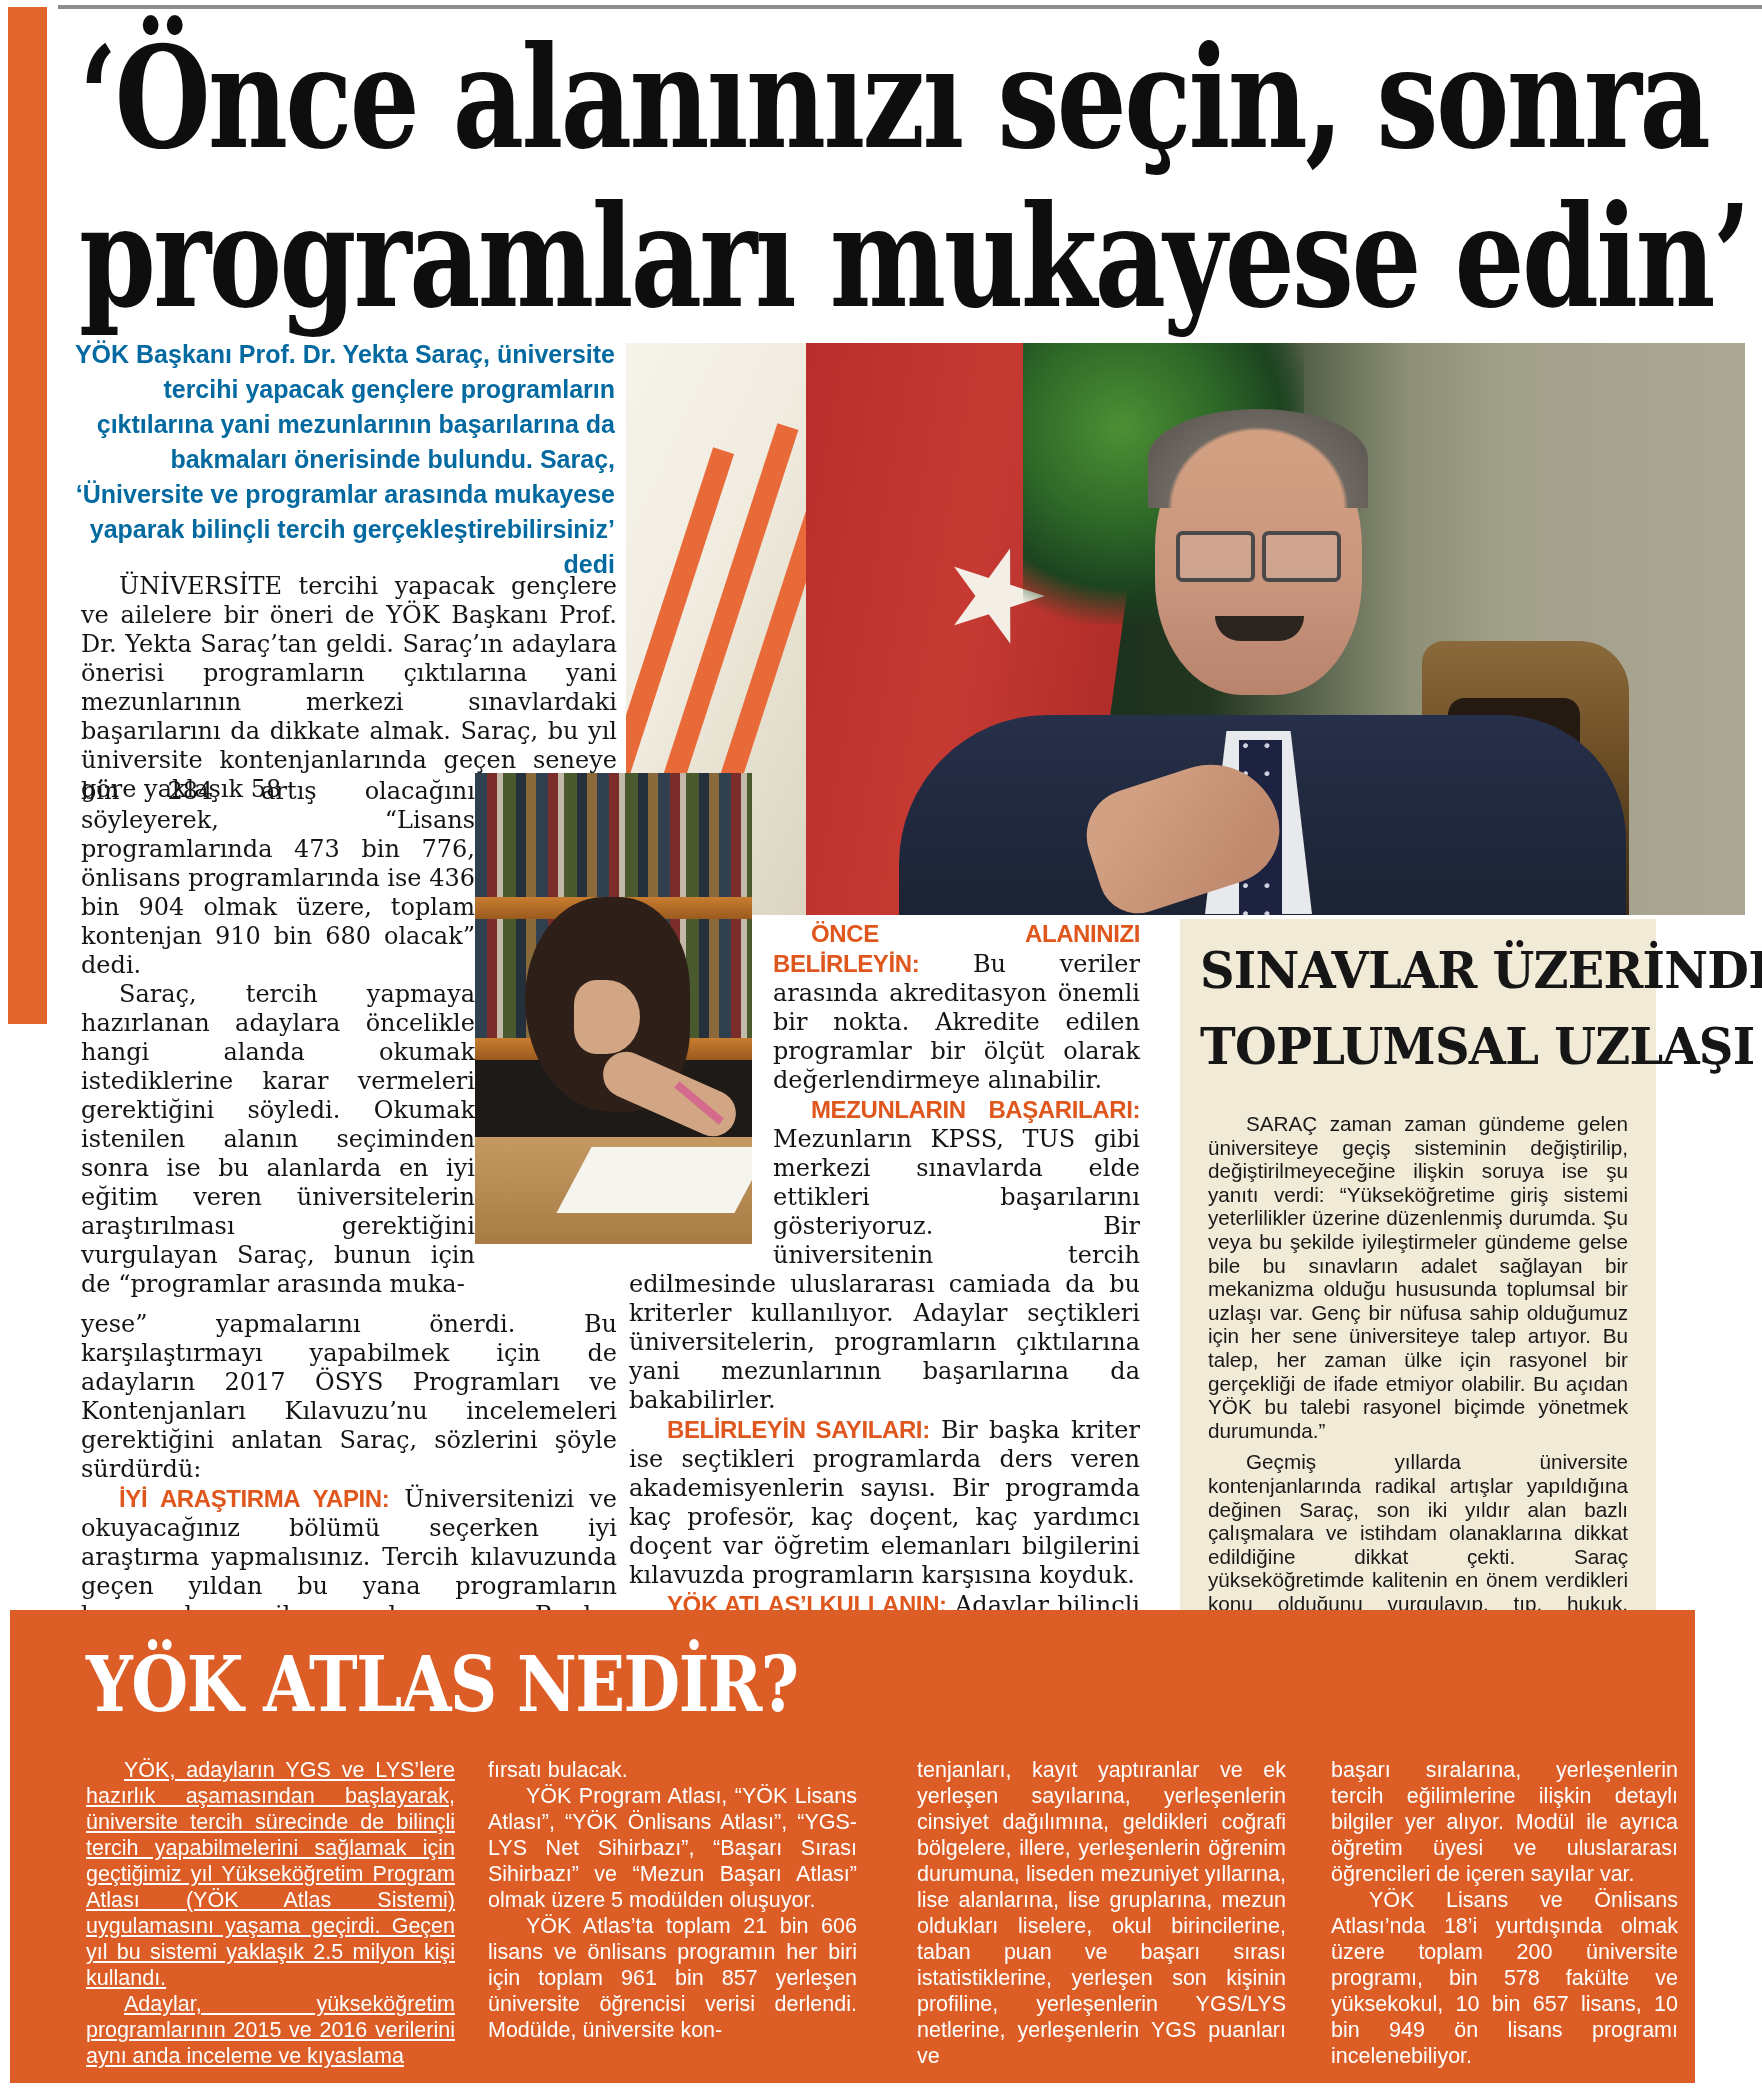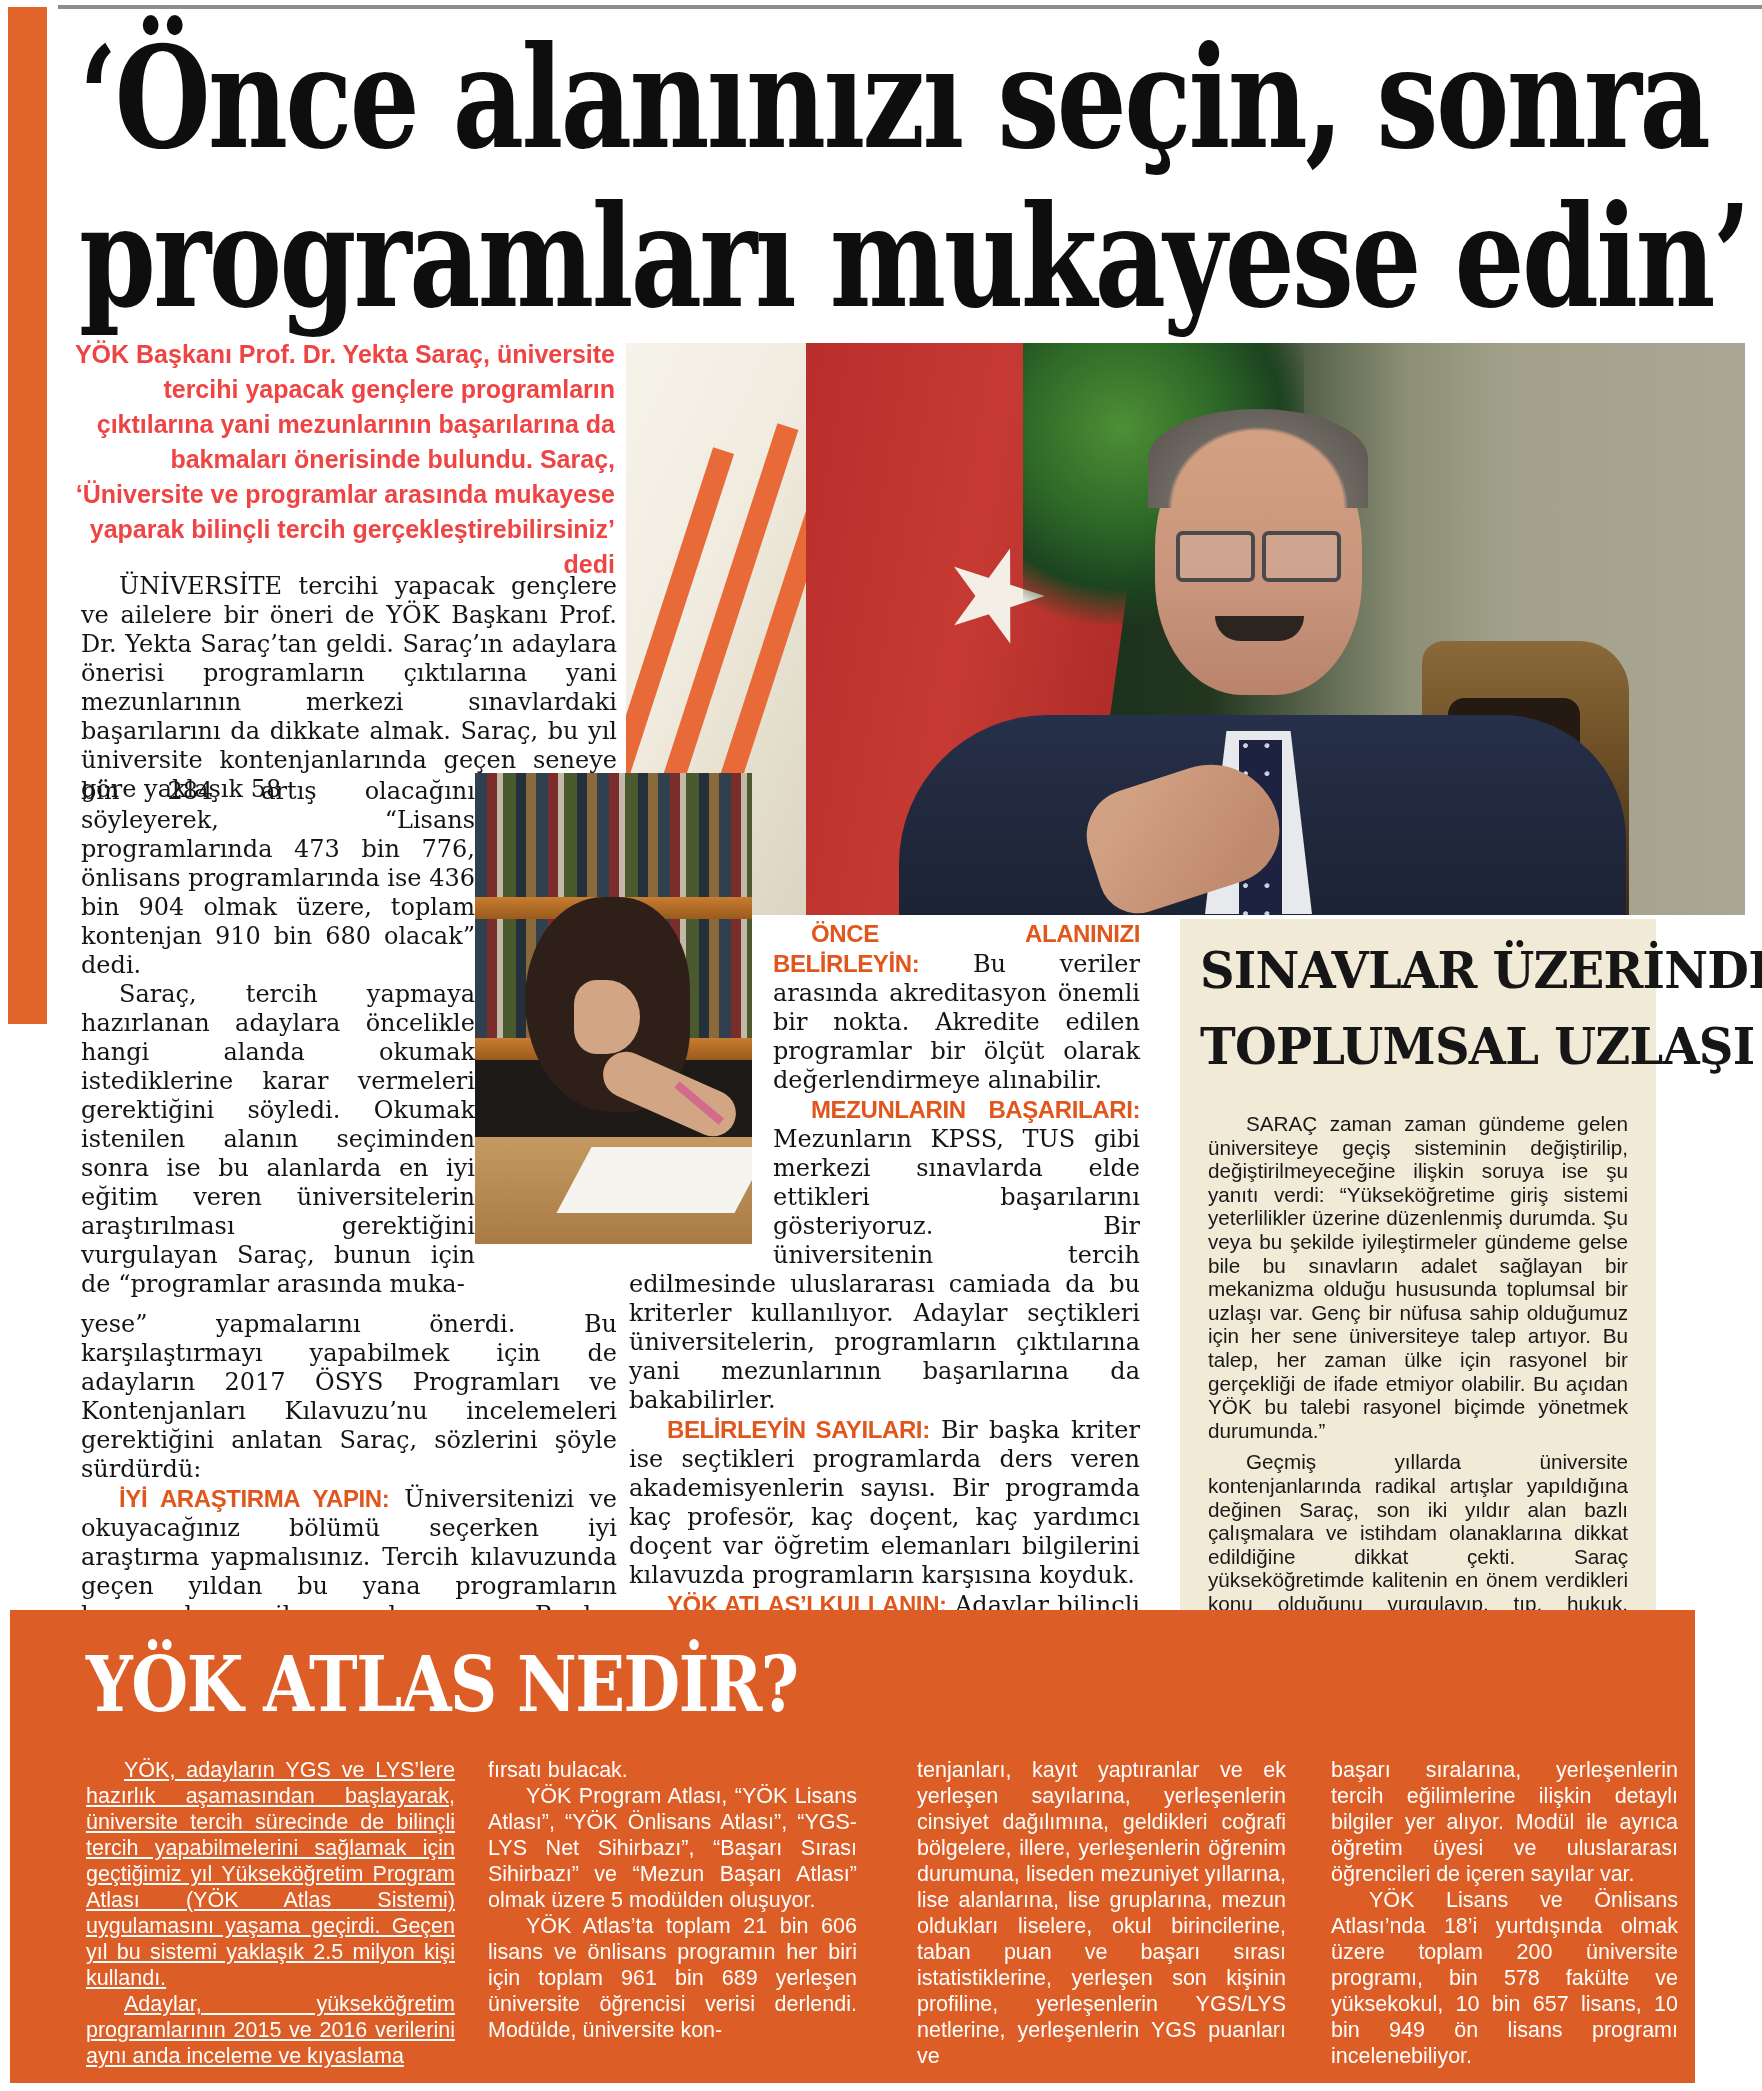--- a/index.html
+++ b/index.html
@@ -13,21 +13,21 @@
 
   
   .headline-line{left:79px;width:2066px;font-family:"DejaVu Serif",serif;font-weight:700;
       font-size:141px;line-height:149px;letter-spacing:-3.3px;color:#0e0e0e;
       transform:scaleX(0.78);transform-origin:left top;white-space:nowrap;}
   #headline-1{top:23px;}
   #headline-2{top:182px;}
 
   
   #lead{left:73px;top:337px;width:542px;text-align:right;font-weight:bold;
-        font-size:25px;line-height:35px;color:#ef4444;}
+        font-size:25px;line-height:35px;color:#0369a1;}
 
   
   .serif{font-family:"DejaVu Serif",serif;font-size:24px;line-height:29px;
          text-align:justify;color:#141414;}
   .serif p{margin:0;}
   .ind{text-indent:38px;}
   .sub{font-family:"Liberation Sans",sans-serif;font-weight:bold;color:#e0571e;
        font-size:24px;letter-spacing:-0.4px;margin-top:16px;}
   #col1-a{left:81px;top:572px;width:536px;}
   #col1-b{left:81px;top:777px;width:394px;}
@@ -179,21 +179,21 @@
 
   <div class="abs" id="atlas-box">
     <div id="atlas-title">YÖK ATLAS NEDİR?</div>
     <div class="atlas-col" id="atlas-c1">
       <p class="ind">YÖK, adayların YGS ve LYS’lere hazırlık aşamasından başlayarak, üniversite tercih sürecinde de bilinçli tercih yapabilmelerini sağlamak için geçtiğimiz yıl Yükseköğretim Program Atlası (YÖK Atlas Sistemi) uygulamasını yaşama geçirdi. Geçen yıl bu sistemi yaklaşık 2.5 milyon kişi kullandı.</p>
       <p class="ind">Adaylar, yükseköğretim programlarının 2015 ve 2016 verilerini aynı anda inceleme ve kıyaslama</p>
     </div>
     <div class="atlas-col" id="atlas-c2">
       <p>fırsatı bulacak.</p>
       <p class="ind">YÖK Program Atlası, “YÖK Lisans Atlası”, “YÖK Önlisans Atlası”, “YGS-LYS Net Sihirbazı”, “Başarı Sırası Sihirbazı” ve “Mezun Başarı Atlası” olmak üzere 5 modülden oluşuyor.</p>
-      <p class="ind">YÖK Atlas’ta toplam 21 bin 606 lisans ve önlisans programın her biri için toplam 961 bin 689 yerleşen üniversite öğrencisi verisi derlendi. Modülde, üniversite kon-</p>
+      <p class="ind">YÖK Atlas’ta toplam 21 bin 606 lisans ve önlisans programın her biri için toplam 961 bin 857 yerleşen üniversite öğrencisi verisi derlendi. Modülde, üniversite kon-</p>
     </div>
     <div class="atlas-col" id="atlas-c3">
       <p>tenjanları, kayıt yaptıranlar ve ek yerleşen sayılarına, yerleşenlerin cinsiyet dağılımına, geldikleri coğrafi bölgelere, illere, yerleşenlerin öğrenim durumuna, liseden mezuniyet yıllarına, lise alanlarına, lise gruplarına, mezun oldukları liselere, okul birincilerine, taban puan ve başarı sırası istatistiklerine, yerleşen son kişinin profiline, yerleşenlerin YGS/LYS netlerine, yerleşenlerin YGS puanları ve</p>
     </div>
     <div class="atlas-col" id="atlas-c4">
       <p>başarı sıralarına, yerleşenlerin tercih eğilimlerine ilişkin detaylı bilgiler yer alıyor. Modül ile ayrıca öğretim üyesi ve uluslararası öğrencileri de içeren sayılar var.</p>
       <p class="ind">YÖK Lisans ve Önlisans Atlası’nda 18’i yurtdışında olmak üzere toplam 200 üniversite programı, bin 578 fakülte ve yüksekokul, 10 bin 657 lisans, 10 bin 949 ön lisans programı incelenebiliyor.</p>
     </div>
   </div>
 

